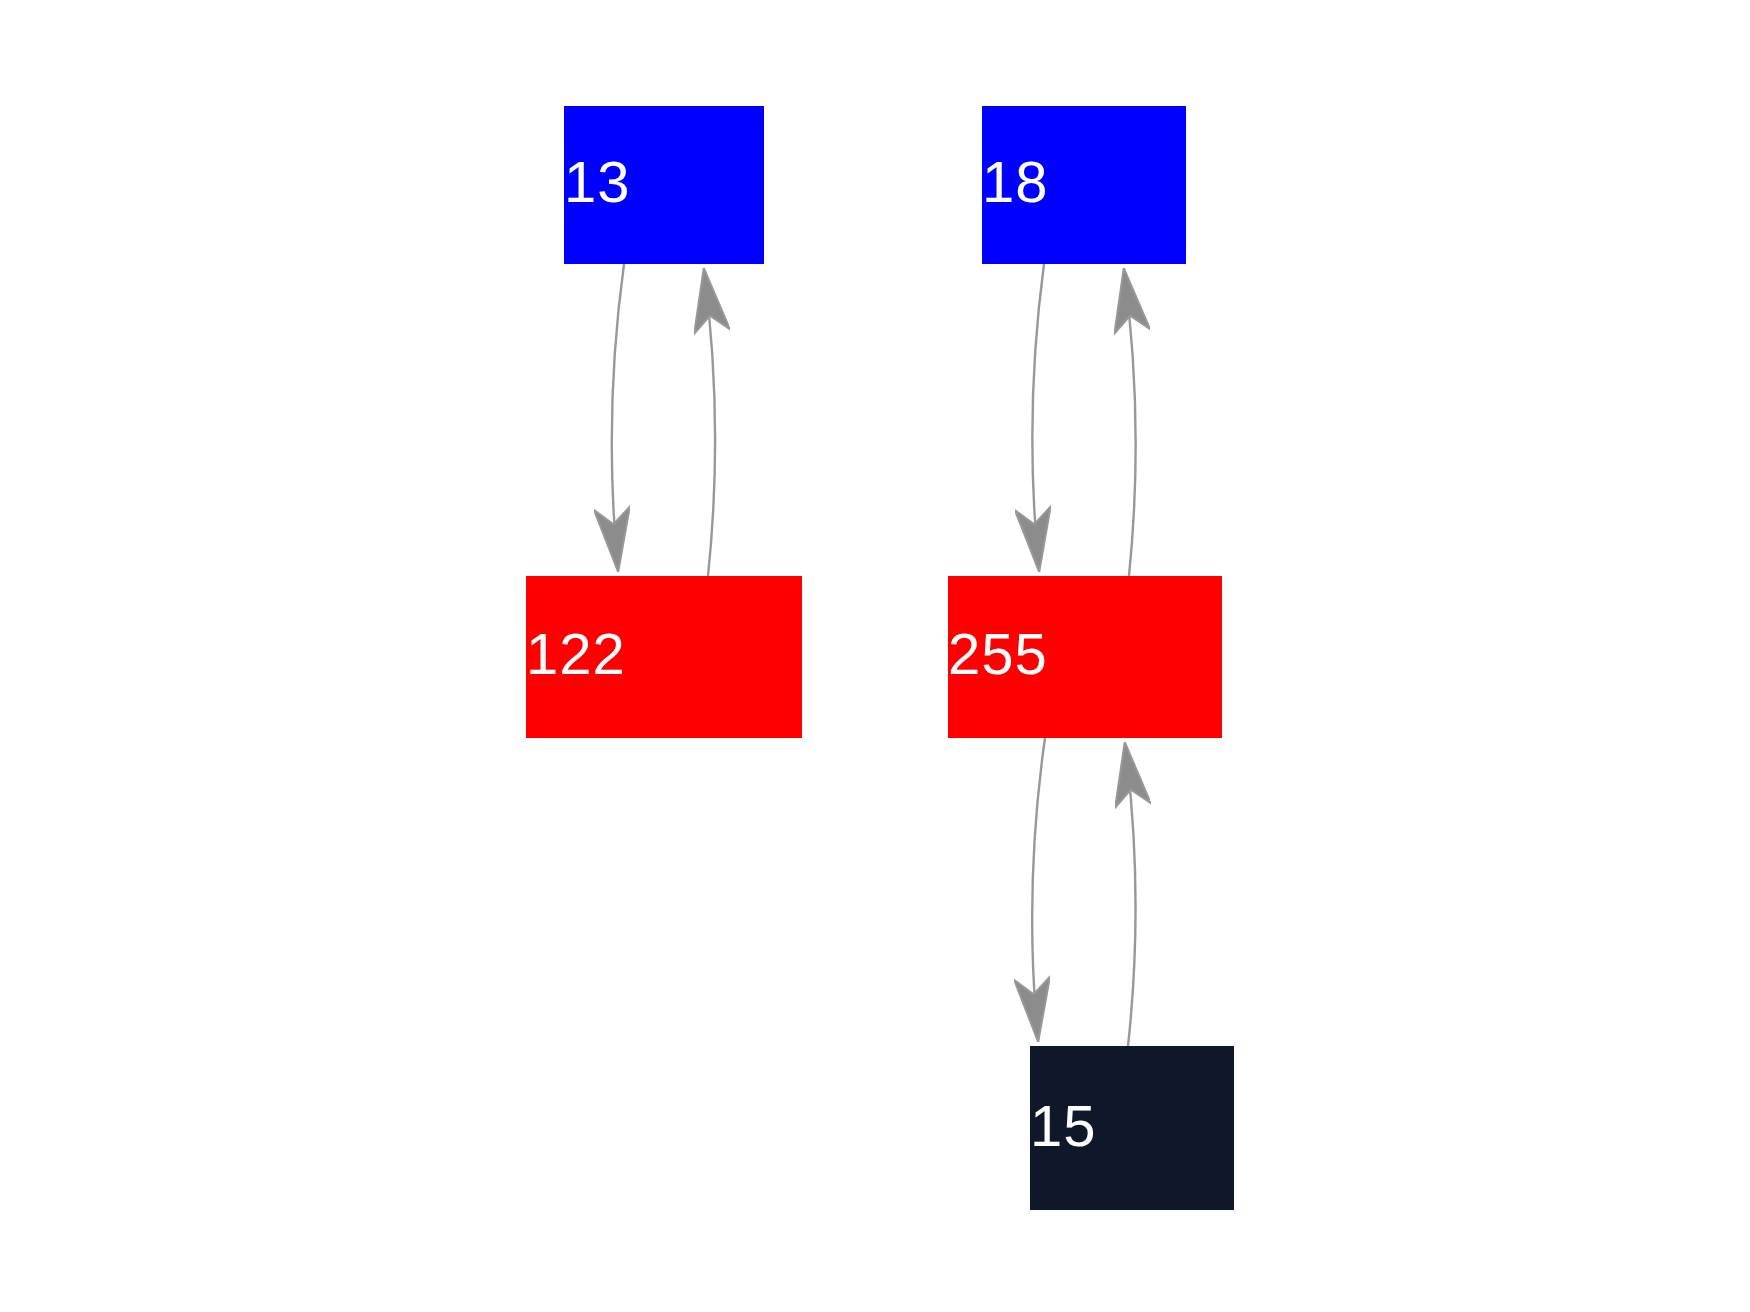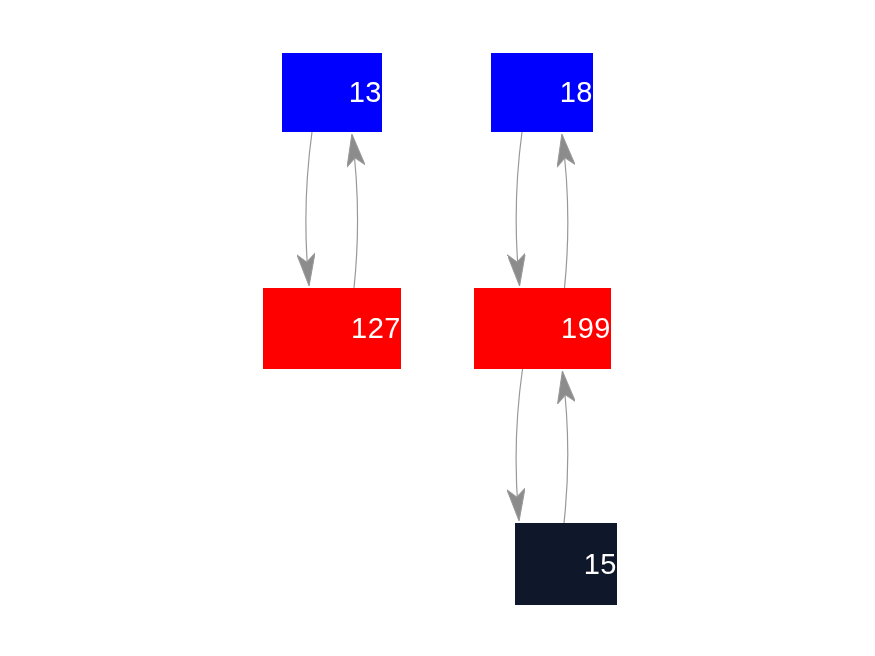--- a/index.html
+++ b/index.html
@@ -23,21 +23,21 @@
     height: 656px;
   }
   .edge {
     fill: none;
     stroke-width: 1.2px;
   }
   .node {
     position: absolute;
     display: flex;
     align-items: center;
-    justify-content: flex-end;
+    justify-content: flex-start;
     font-size: 29px;
     line-height: 1;
     user-select: none;
   }
   .node span {
     letter-spacing: 0.5px;
   }
 </style>
 </head>
 <body>
@@ -57,21 +57,21 @@
       <path d="M 564 523 Q 572.25 447.5 562.5 372" class="edge" marker-end="url(#arrowhead)"></path>
     </svg>
 
 <div class="node" style="left: 282px; top: 53px; width: 100px; height: 79px; background: rgb(0, 0, 255); color: rgb(255, 255, 255);">
       <span>13</span>
     </div>
     <div class="node" style="left: 491px; top: 53px; width: 102px; height: 79px; background: rgb(0, 0, 255); color: rgb(255, 255, 255);">
       <span>18</span>
     </div>
     <div class="node" style="left: 263px; top: 288px; width: 138px; height: 81px; background: rgb(255, 0, 0); color: rgb(255, 255, 255);">
-      <span>127</span>
+      <span>122</span>
     </div>
     <div class="node" style="left: 474px; top: 288px; width: 137px; height: 81px; background: rgb(255, 0, 0); color: rgb(255, 255, 255);">
-      <span>199</span>
+      <span>255</span>
     </div>
     <div class="node" style="left: 515px; top: 523px; width: 102px; height: 82px; background: #0f172a; color: rgb(255, 255, 255);">
       <span>15</span>
     </div>
   </div>
 
 </body></html>

